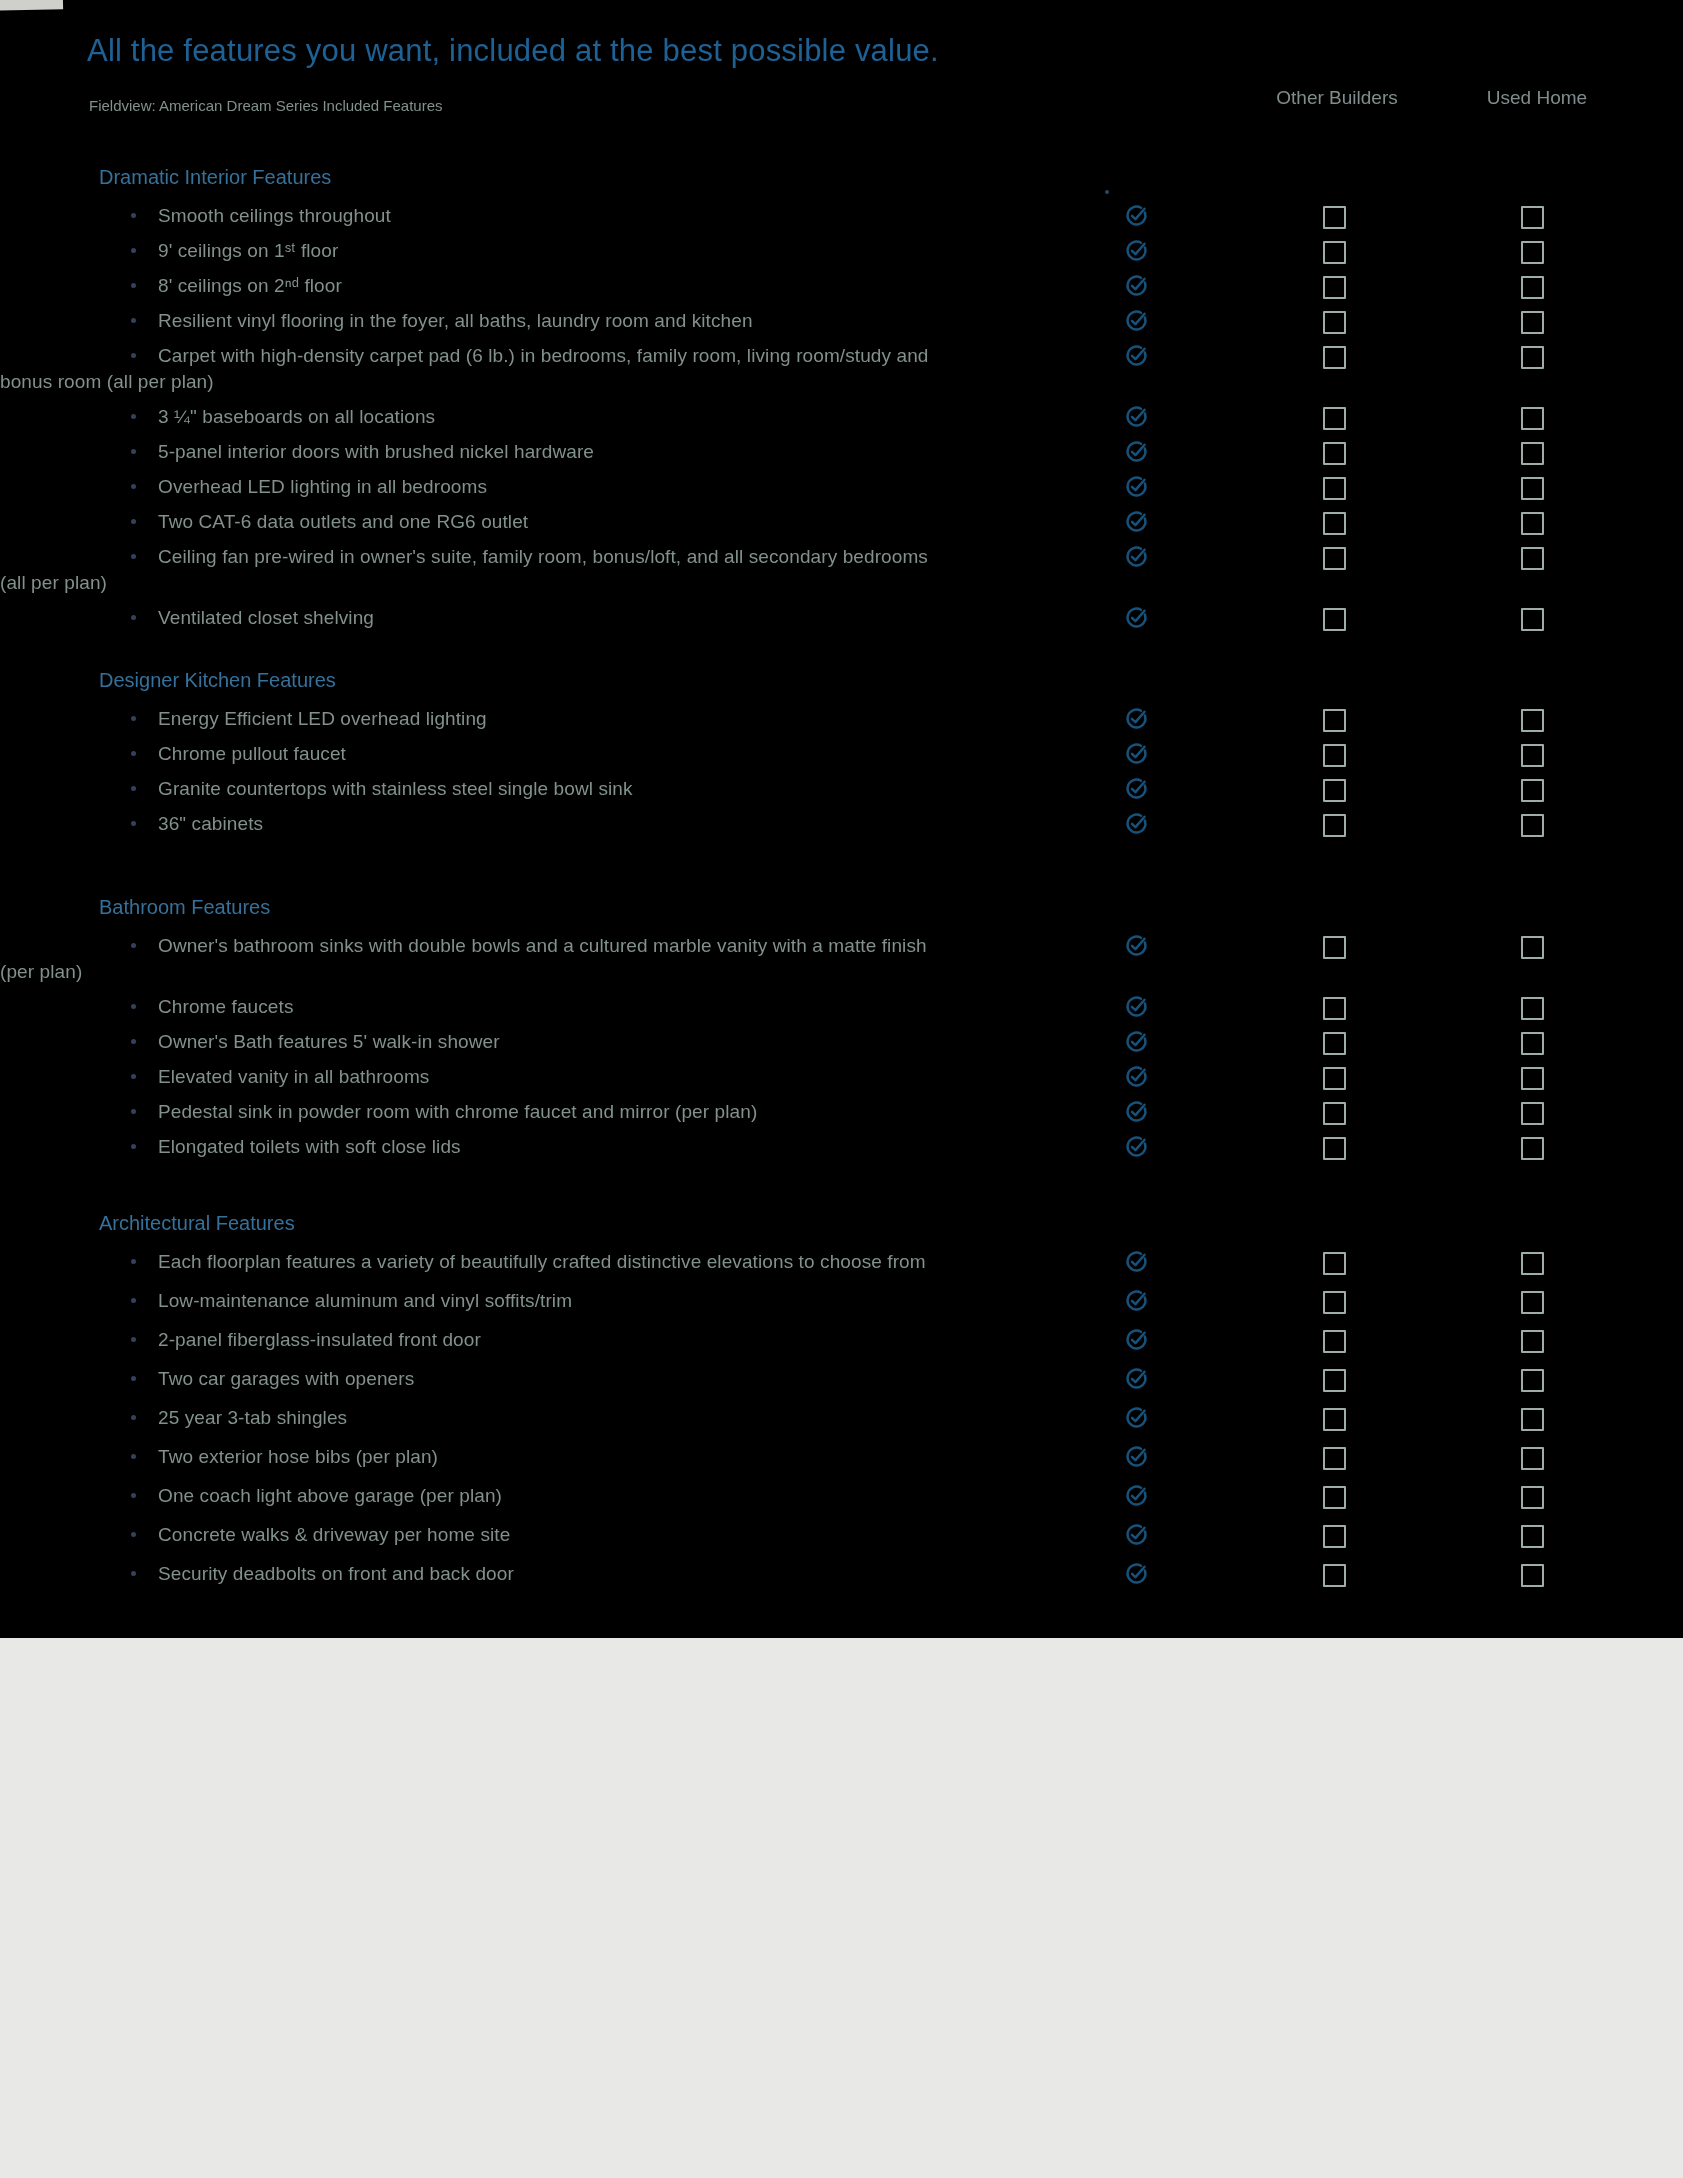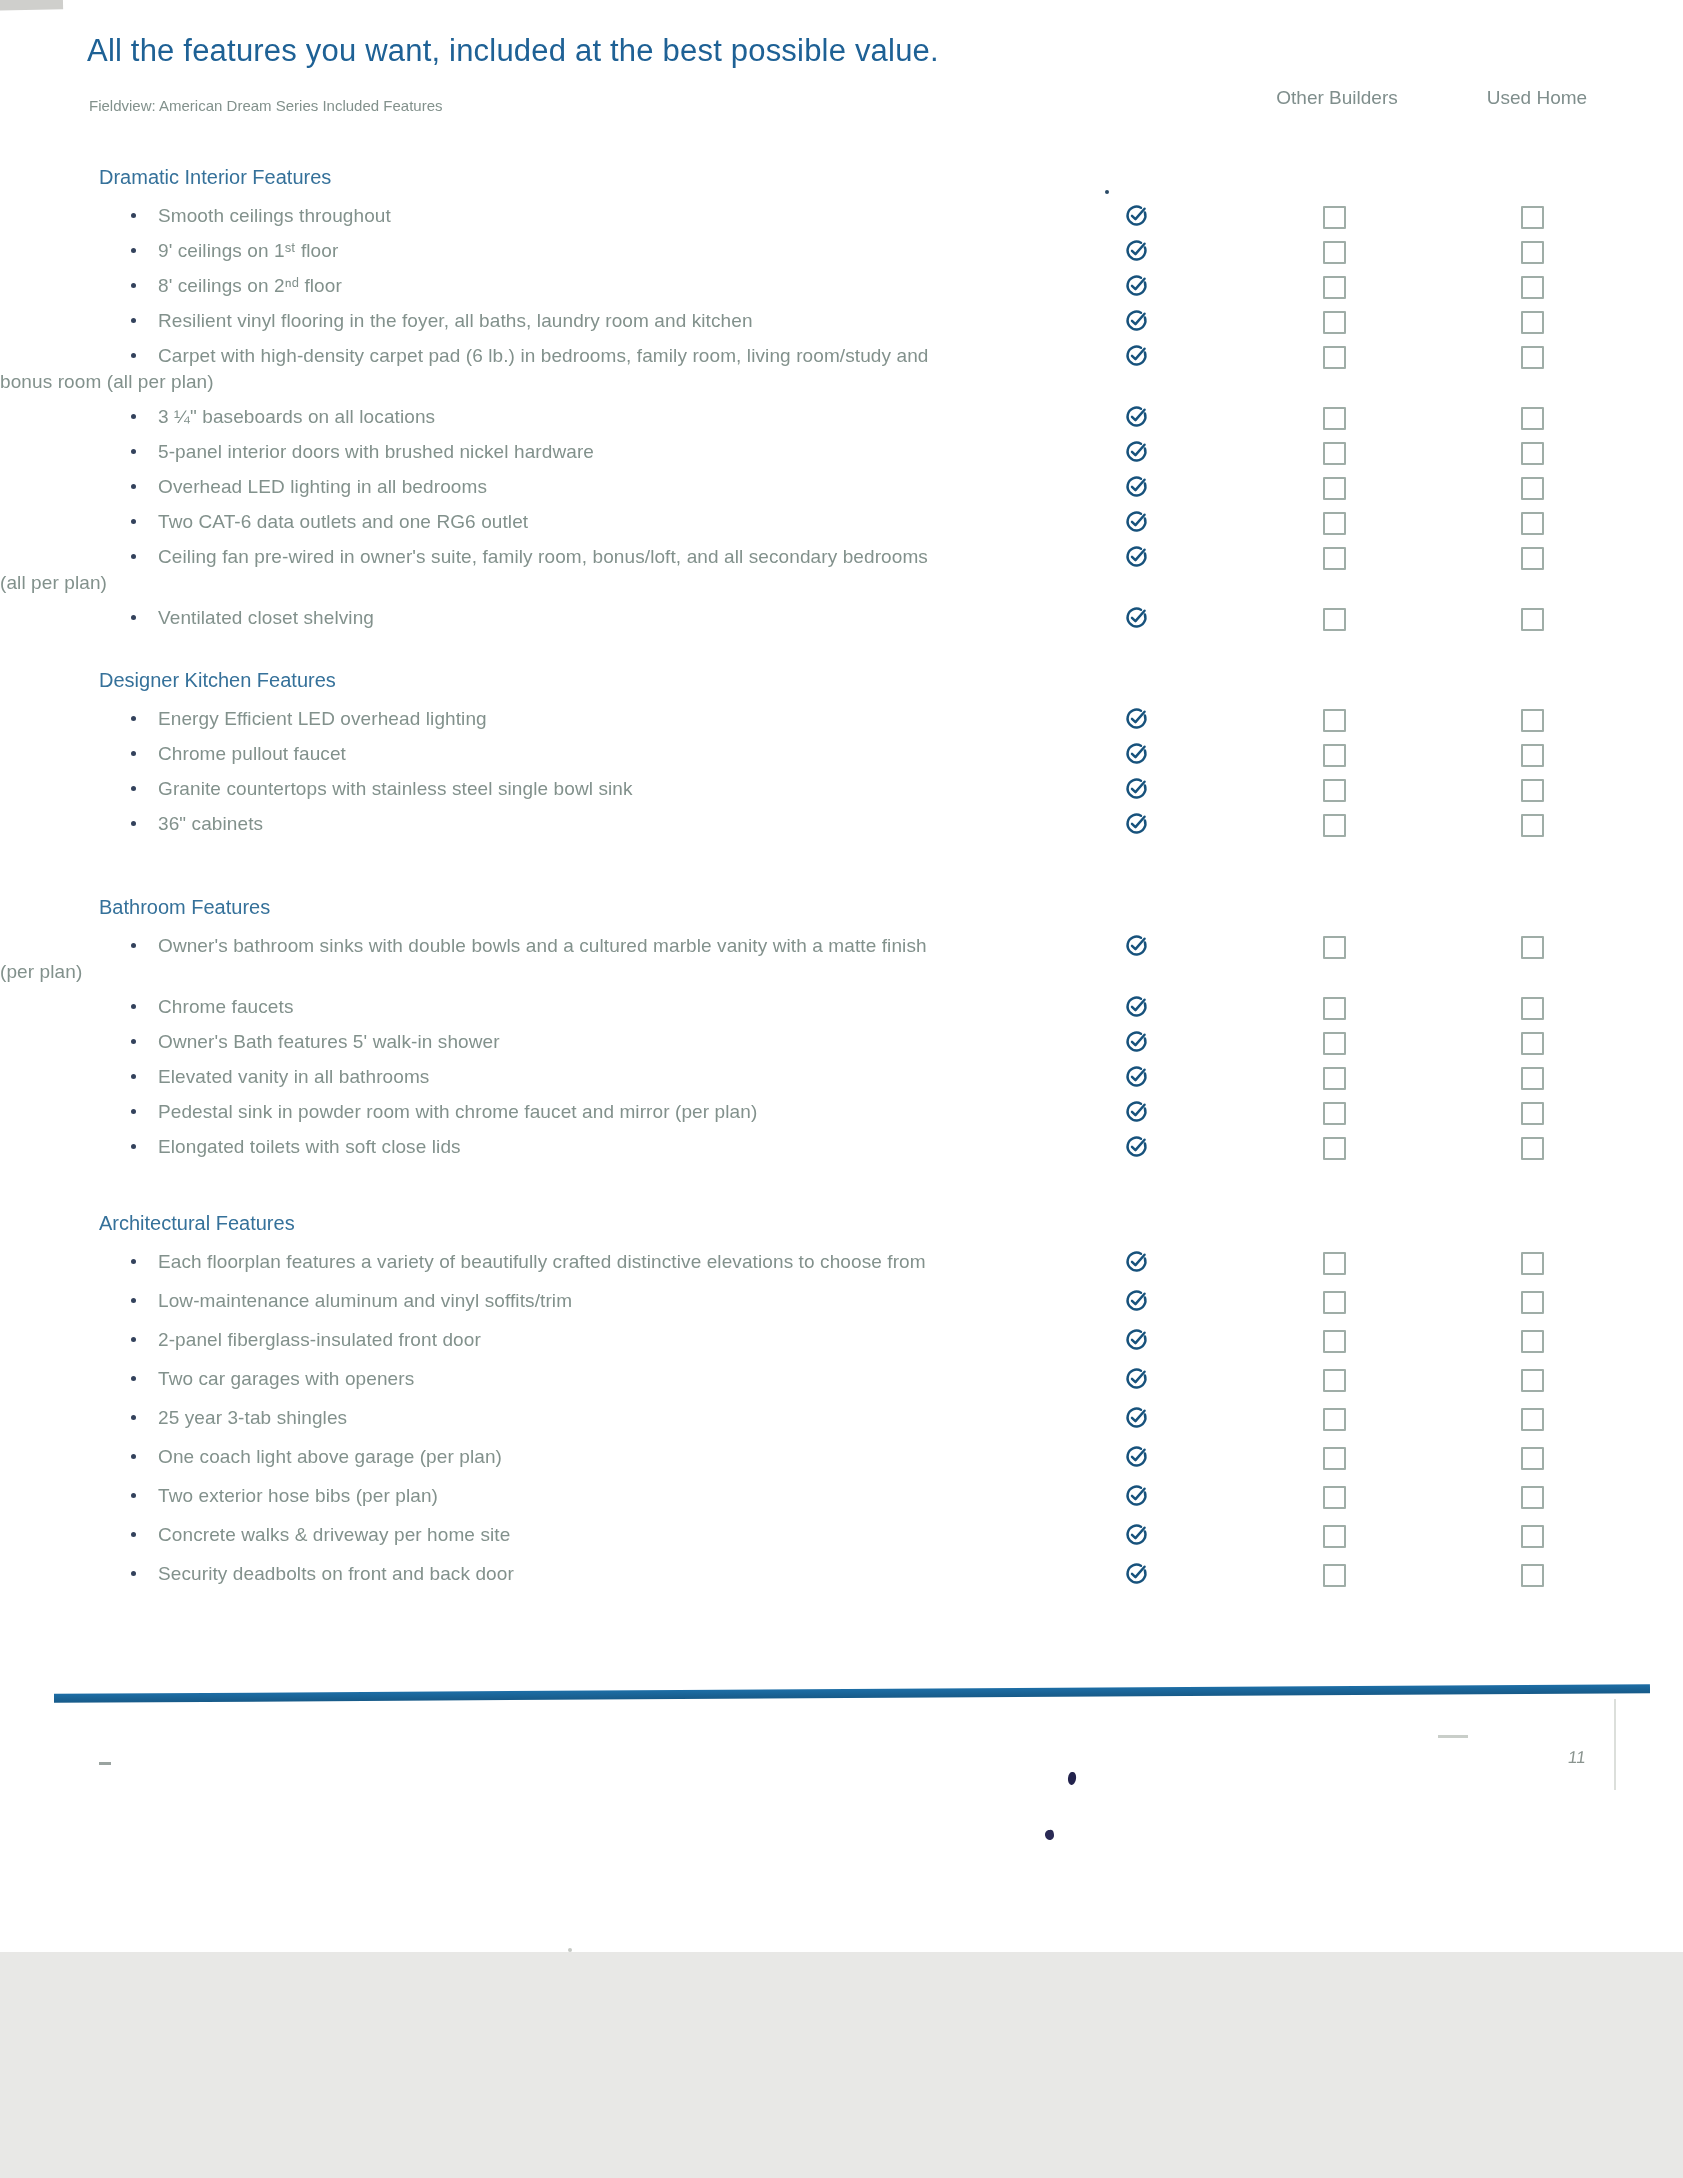--- a/index.html
+++ b/index.html
@@ -1,18 +1,18 @@
 <!DOCTYPE html>
 <html style="--title-blue: #1e6195; --heading-blue: #35719a; --body-gray: #82918c; --checkbox-gray: #9fada7; --rule-blue: #175a88;"><head>
 <meta charset="utf-8">
 <style>
   html,body{margin:0;padding:0;background:#e8e8e6;}
   .page{
-    position:relative;width:1683px;height:1952px;margin:0 auto;
-    background:#ffffff;overflow:hidden;
+    position:relative;width:1683px;height:1638px;margin:0 auto;
+    background:#000000;overflow:hidden;
     font-family:"Liberation Sans","DejaVu Sans",sans-serif;
     color:var(--body-gray,#82918c);
   }
   .scan-corner{position:absolute;left:-6px;top:-4px;width:69px;height:14px;background:#cfcfcc;transform:rotate(-1.2deg);}
   .doc-title{
     position:absolute;left:87px;top:12px;width:1287px;
     font-size:31px;font-weight:500;letter-spacing:0.2px;
     color:var(--title-blue,#1e6195);
   }
   .doc-subtitle{
@@ -435,34 +435,34 @@
           <path d="M20.74 8.82 A9.3 9.3 0 1 1 16.65 3.95" fill="none" stroke="#17527c" stroke-width="2.6" stroke-linecap="round"></path>
           <path d="M7.3 12.3 L10.9 15.8 L20.4 4.9" fill="none" stroke="#17527c" stroke-width="2.6" stroke-linecap="round" stroke-linejoin="round"></path>
         </svg>
       </span>
       <span class="cb other"></span>
       <span class="cb used"></span>
     </div>
 
     <div class="feature-row">
       <span class="bullet"></span>
+      <span class="feature-text">Two exterior hose bibs (per plan)</span>
+      <span class="check-cell">
+        <svg width="23" height="23" viewBox="0 0 24 24">
+          <path d="M20.74 8.82 A9.3 9.3 0 1 1 16.65 3.95" fill="none" stroke="#17527c" stroke-width="2.6" stroke-linecap="round"></path>
+          <path d="M7.3 12.3 L10.9 15.8 L20.4 4.9" fill="none" stroke="#17527c" stroke-width="2.6" stroke-linecap="round" stroke-linejoin="round"></path>
+        </svg>
+      </span>
+      <span class="cb other"></span>
+      <span class="cb used"></span>
+    </div>
+
+    <div class="feature-row">
+      <span class="bullet"></span>
       <span class="feature-text">One coach light above garage (per plan)</span>
-      <span class="check-cell">
-        <svg width="23" height="23" viewBox="0 0 24 24">
-          <path d="M20.74 8.82 A9.3 9.3 0 1 1 16.65 3.95" fill="none" stroke="#17527c" stroke-width="2.6" stroke-linecap="round"></path>
-          <path d="M7.3 12.3 L10.9 15.8 L20.4 4.9" fill="none" stroke="#17527c" stroke-width="2.6" stroke-linecap="round" stroke-linejoin="round"></path>
-        </svg>
-      </span>
-      <span class="cb other"></span>
-      <span class="cb used"></span>
-    </div>
-
-    <div class="feature-row">
-      <span class="bullet"></span>
-      <span class="feature-text">Two exterior hose bibs (per plan)</span>
       <span class="check-cell">
         <svg width="23" height="23" viewBox="0 0 24 24">
           <path d="M20.74 8.82 A9.3 9.3 0 1 1 16.65 3.95" fill="none" stroke="#17527c" stroke-width="2.6" stroke-linecap="round"></path>
           <path d="M7.3 12.3 L10.9 15.8 L20.4 4.9" fill="none" stroke="#17527c" stroke-width="2.6" stroke-linecap="round" stroke-linejoin="round"></path>
         </svg>
       </span>
       <span class="cb other"></span>
       <span class="cb used"></span>
     </div>
 

